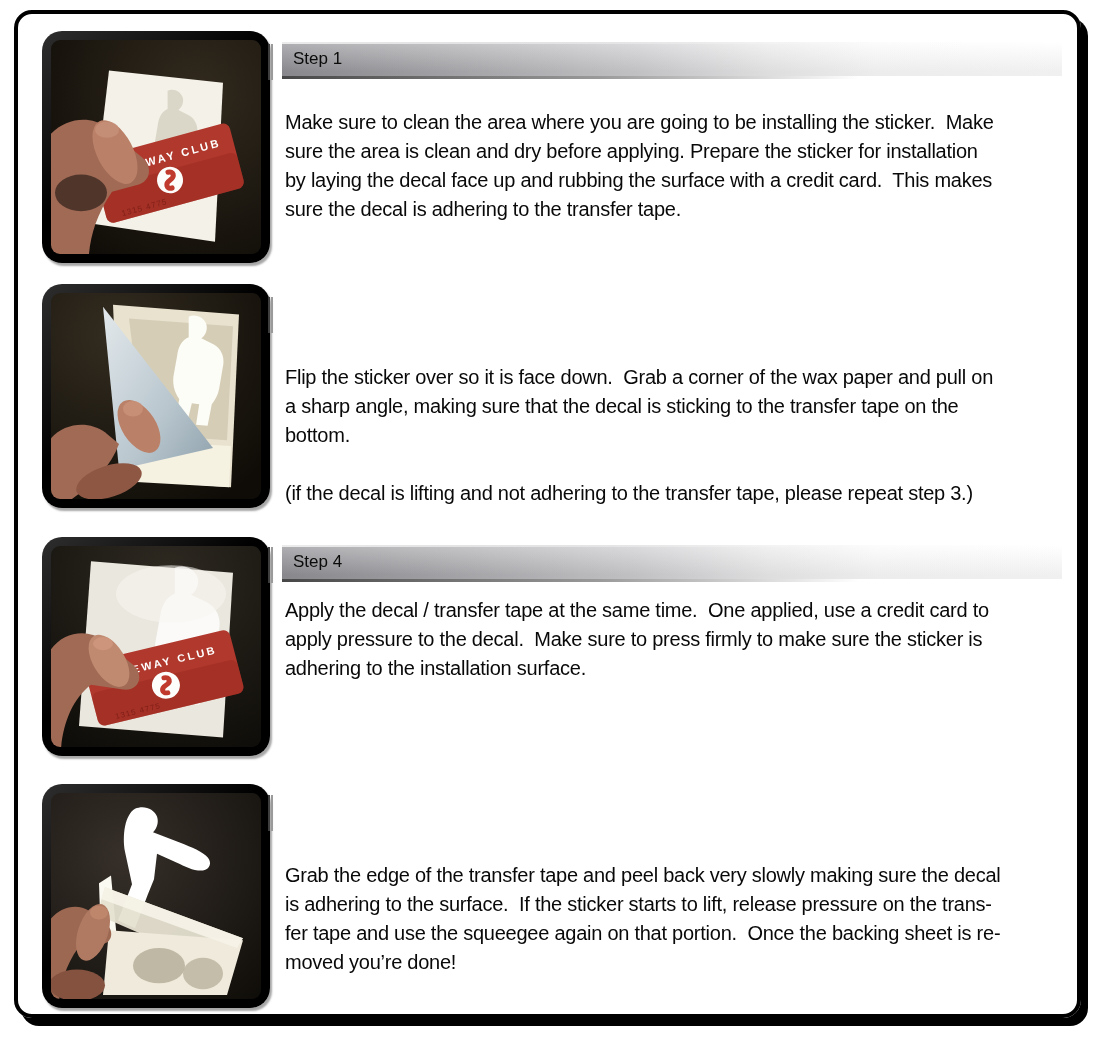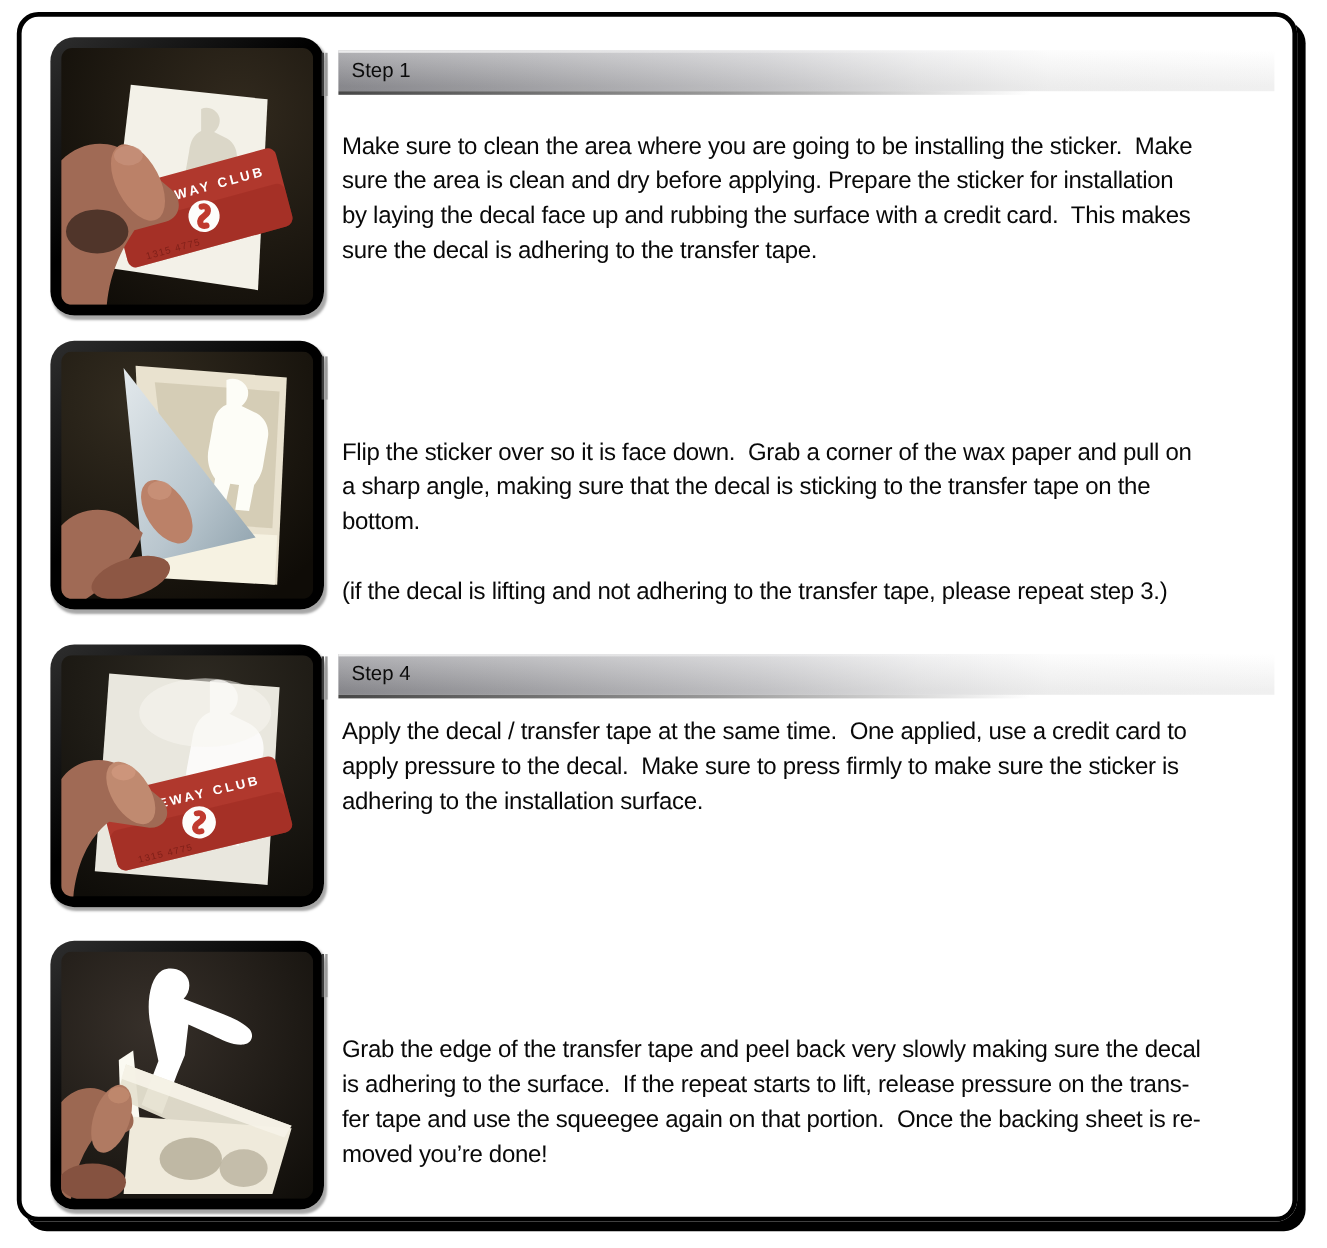--- a/index.html
+++ b/index.html
@@ -159,16 +159,16 @@
       <ellipse cx="152" cy="184" rx="20" ry="16" fill="#b9b19d" opacity="0.8"></ellipse>
       <polygon points="54,96 192,148 186,158 50,108" fill="#f6f3e8" opacity="0.9"></polygon>
       <path d="M0 212v-84c10-12 26-16 38-8l18 14c8 8 4 20-6 20l-18-2c-14 16-22 38-24 60H0z" fill="#9c6852"></path>
       <ellipse cx="42" cy="142" rx="15" ry="30" transform="rotate(18 42 142)" fill="#b07a62"></ellipse>
       <ellipse cx="48" cy="122" rx="9" ry="7" fill="#c18a6f" opacity="0.85"></ellipse>
       <ellipse cx="26" cy="196" rx="28" ry="16" fill="#855240"></ellipse>
     </svg>
   </div>
   <div class="tick" id="tick4"></div>
   <div class="step-text" id="text4">Grab the edge of the transfer tape and peel back very slowly making sure the decal
-is adhering to the surface.  If the repeat starts to lift, release pressure on the trans-
+is adhering to the surface.  If the sticker starts to lift, release pressure on the trans-
 fer tape and use the squeegee again on that portion.  Once the backing sheet is re-
 moved you’re done!</div>
 </div>
 
 </body></html>

